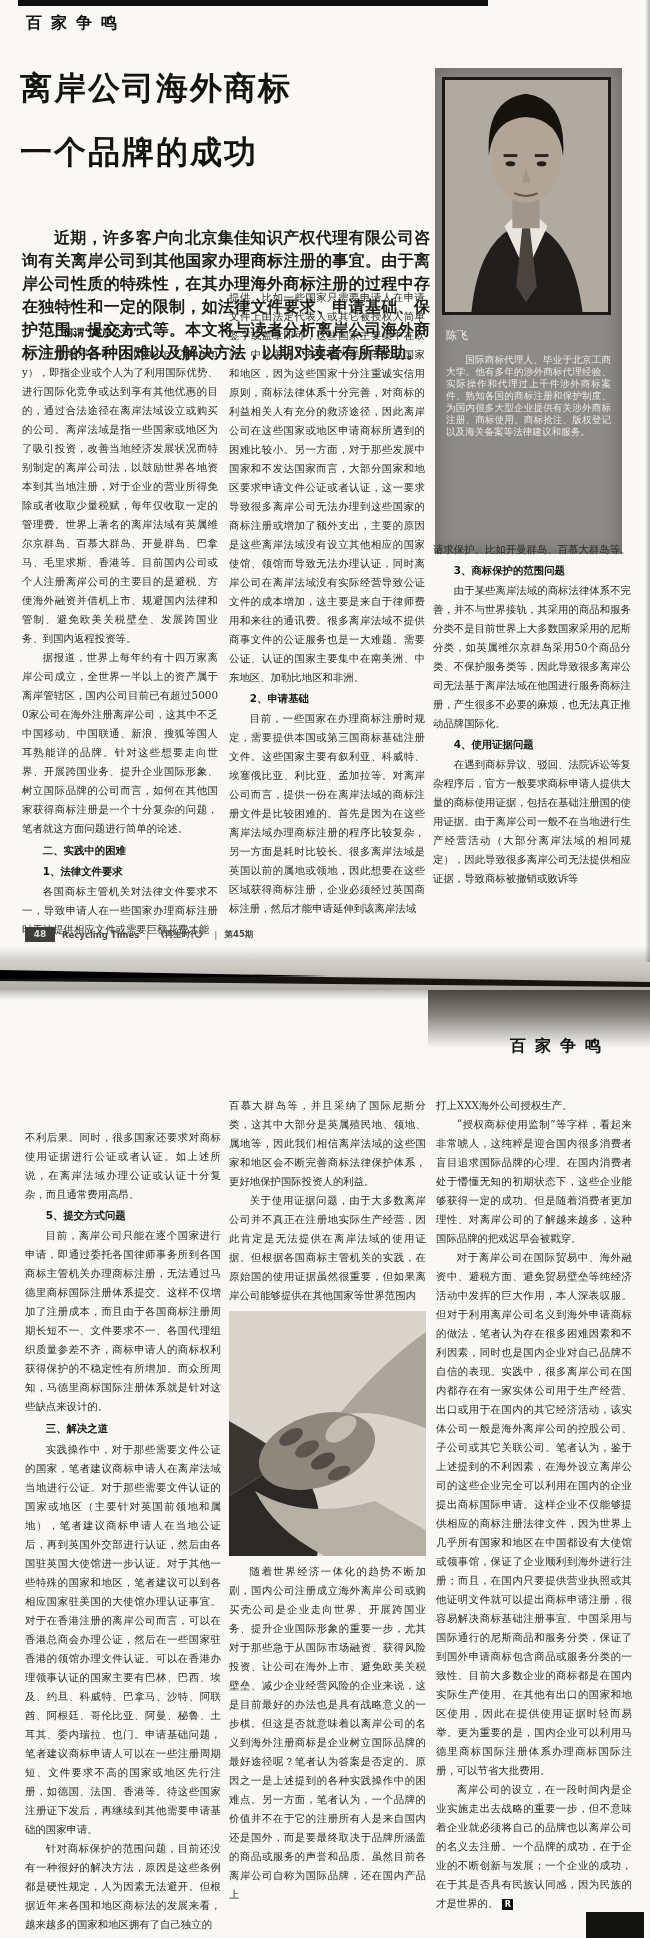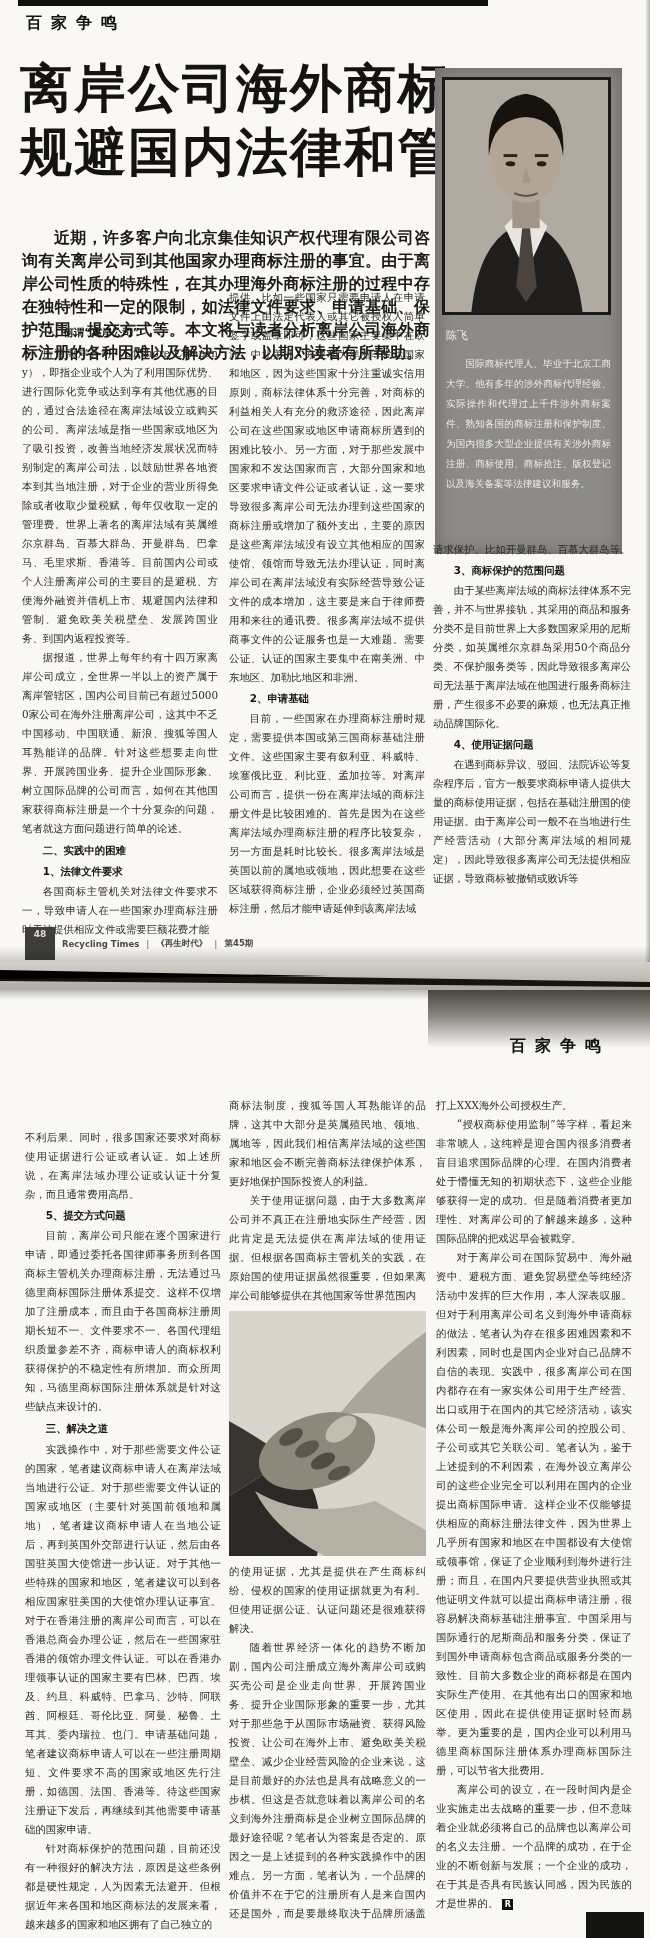--- a/index.html
+++ b/index.html
@@ -10,21 +10,21 @@
   .page2{top:990px;height:948px;}
   .spine{position:absolute;top:962px;left:0;width:650px;height:28px;
          background:linear-gradient(#d4d1cb,#aeaba5);}
   .wedge{position:absolute;top:0;left:0;display:block;}
 
   
   .topbar{position:absolute;left:18px;top:0;width:470px;height:6px;background:#101010;}
   .p1-label{position:absolute;left:26px;top:13px;font-family:"DejaVu Sans",sans-serif;
             font-weight:bold;font-size:16px;letter-spacing:9px;color:#111;}
   .title{position:absolute;left:20px;top:56px;margin:0;width:420px;font-weight:bold;
-         font-size:52px;line-height:64px;letter-spacing:2px;color:#141311;}
+         font-size:32px;line-height:64px;letter-spacing:2px;color:#141311;}
   .tl{display:block;white-space:nowrap;}
   .intro{position:absolute;left:22px;top:226px;margin:0;width:408px;
          font-family:"DejaVu Sans",sans-serif;font-weight:bold;font-size:16px;line-height:23px;
          text-align:justify;text-indent:2em;word-break:break-all;color:#1c1b19;}
   .col{position:absolute;font-size:10.4px;line-height:19px;text-align:justify;
        word-break:break-all;overflow:hidden;color:#2b2a27;}
   .c1{left:22px;top:288px;width:196px;height:632px;margin-top:32px;}
   .c2{left:229px;top:288px;width:196px;height:632px;}
   .c3{left:433px;top:540px;width:198px;height:352px;}
   .blk-h,.blk-h2{font-family:"DejaVu Sans",sans-serif;font-weight:bold;text-indent:2em;color:#161512;}
@@ -36,25 +36,25 @@
             background:#111;color:#fff;font-family:"DejaVu Sans",sans-serif;font-size:8px;
             font-weight:bold;text-align:center;vertical-align:middle;text-indent:0;}
 
   .bio{position:absolute;left:435px;top:68px;width:187px;height:486px;background:#8d8b88;
        box-shadow:inset 0 0 20px rgba(0,0,0,.28);}
   .photo-frame{position:absolute;left:7px;top:9px;width:169px;height:238px;
                border:3px solid #1b1a18;background:#b9b4ab;box-sizing:border-box;}
   .photo-frame svg{display:block;width:100%;height:100%;}
   .bio-name{position:absolute;left:11px;top:260px;color:#f4f3f0;font-size:11px;}
   .bio-text{position:absolute;left:11px;top:286px;width:165px;color:#edece8;font-size:9.6px;
-            line-height:20px;text-align:justify;text-indent:2em;word-break:break-all;}
+            line-height:12px;text-align:justify;text-indent:2em;word-break:break-all;}
 
   .p1-footer{position:absolute;left:25px;top:927px;display:flex;align-items:center;gap:7px;
              font-family:"DejaVu Sans",sans-serif;font-weight:bold;font-size:8.5px;color:#4c4a47;}
-  .pageno{display:inline-block;width:30px;height:33px;background:#3f3e3c;color:#dddcd8;
+  .pageno{display:inline-block;width:30px;height:15px;background:#3f3e3c;color:#dddcd8;
           text-align:center;line-height:15px;font-size:9px;}
   .sep{color:#85827e;}
   .edge-r{position:absolute;right:0;top:0;width:5px;height:100%;
           background:linear-gradient(to right,rgba(0,0,0,0),rgba(0,0,0,.28));}
   .bottom-shadow{position:absolute;left:0;bottom:0;width:100%;height:16px;
                  background:linear-gradient(rgba(0,0,0,0),rgba(0,0,0,.18));}
 
   
   .p2-shadow{position:absolute;right:0;top:0;width:222px;height:58px;
              background:linear-gradient(180deg,#49463f 0%,#8a8782 45%,rgba(138,135,130,0) 100%);}
@@ -73,21 +73,21 @@
 <body>
 
 <div class="canvas">
 
   <section class="page page1">
     <div class="topbar"></div>
     <div class="p1-label">百家争鸣</div>
 
     <h1 class="title">
       <span class="tl">离岸公司海外商标</span>
-      <span class="tl">规避国内法律和管制</span>
+      <span class="tl">一个品牌的成功</span>
     </h1>
 
     <p class="intro">近期，许多客户向北京集佳知识产权代理有限公司咨询有关离岸公司到其他国家办理商标注册的事宜。由于离岸公司性质的特殊性，在其办理海外商标注册的过程中存在独特性和一定的限制，如法律文件要求、申请基础、保护范围、提交方式等。本文将与读者分析离岸公司海外商标注册的各种困难以及解决方法，以期对读者有所帮助。</p>
 
     <div class="col c1">
         <div class="blk-h">一、何谓“离岸公司”</div>
         <div class="blk-p">所谓离岸公司（Offshore Company），即指企业或个人为了利用国际优势、进行国际化竞争或达到享有其他优惠的目的，通过合法途径在离岸法域设立或购买的公司。离岸法域是指一些国家或地区为了吸引投资，改善当地经济发展状况而特别制定的离岸公司法，以鼓励世界各地资本到其当地注册，对于企业的营业所得免除或者收取少量税赋，每年仅收取一定的管理费。世界上著名的离岸法域有英属维尔京群岛、百慕大群岛、开曼群岛、巴拿马、毛里求斯、香港等。目前国内公司或个人注册离岸公司的主要目的是避税、方便海外融资并借机上市、规避国内法律和管制、避免欧美关税壁垒、发展跨国业务、到国内返程投资等。</div>
         <div class="blk-p">据报道，世界上每年约有十四万家离岸公司成立，全世界一半以上的资产属于离岸管辖区，国内公司目前已有超过50000家公司在海外注册离岸公司，这其中不乏中国移动、中国联通、新浪、搜狐等国人耳熟能详的品牌。针对这些想要走向世界、开展跨国业务、提升企业国际形象、树立国际品牌的公司而言，如何在其他国家获得商标注册是一个十分复杂的问题，笔者就这方面问题进行简单的论述。</div>
         <div class="blk-h">二、实践中的困难</div>
         <div class="blk-h2">1、法律文件要求</div>
@@ -157,36 +157,35 @@
 
     <div class="col c1 p2c">
         <div class="blk-pc">不利后果。同时，很多国家还要求对商标使用证据进行公证或者认证。如上述所说，在离岸法域办理公证或认证十分复杂，而且通常费用高昂。</div>
         <div class="blk-h2">5、提交方式问题</div>
         <div class="blk-p">目前，离岸公司只能在逐个国家进行申请，即通过委托各国律师事务所到各国商标主管机关办理商标注册，无法通过马德里商标国际注册体系提交。这样不仅增加了注册成本，而且由于各国商标注册周期长短不一、文件要求不一、各国代理组织质量参差不齐，商标申请人的商标权利获得保护的不稳定性有所增加。而众所周知，马德里商标国际注册体系就是针对这些缺点来设计的。</div>
         <div class="blk-h">三、解决之道</div>
         <div class="blk-p">实践操作中，对于那些需要文件公证的国家，笔者建议商标申请人在离岸法域当地进行公证。对于那些需要文件认证的国家或地区（主要针对英国前领地和属地），笔者建议商标申请人在当地公证后，再到英国外交部进行认证，然后由各国驻英国大使馆进一步认证。对于其他一些特殊的国家和地区，笔者建议可以到各相应国家驻美国的大使馆办理认证事宜。对于在香港注册的离岸公司而言，可以在香港总商会办理公证，然后在一些国家驻香港的领馆办理文件认证。可以在香港办理领事认证的国家主要有巴林、巴西、埃及、约旦、科威特、巴拿马、沙特、阿联酋、阿根廷、哥伦比亚、阿曼、秘鲁、土耳其、委内瑞拉、也门。申请基础问题，笔者建议商标申请人可以在一些注册周期短、文件要求不高的国家或地区先行注册，如德国、法国、香港等。待这些国家注册证下发后，再继续到其他需要申请基础的国家申请。</div>
         <div class="blk-p">针对商标保护的范围问题，目前还没有一种很好的解决方法，原因是这些条例都是硬性规定，人为因素无法避开。但根据近年来各国和地区商标法的发展来看，越来越多的国家和地区拥有了自己独立的</div>
       </div>
     <div class="col c2 p2c">
-        <div class="blk-pc">商标法制度，搜狐等国人耳熟能详的品牌，这其中大部分是英属殖民地、领地、属地等，因此我们相信离岸法域的这些国家和地区会不断完善商标法律保护体系，更好地保护国际投资人的利益。</div>
+        <div class="blk-pc">百慕大群岛等，并且采纳了国际尼斯分类，这其中大部分是英属殖民地、领地、属地等，因此我们相信离岸法域的这些国家和地区会不断完善商标法律保护体系，更好地保护国际投资人的利益。</div>
         <div class="blk-p">关于使用证据问题，由于大多数离岸公司并不真正在注册地实际生产经营，因此肯定是无法提供在离岸法域的使用证据。但根据各国商标主管机关的实践，在原始国的使用证据虽然很重要，但如果离岸公司能够提供在其他国家等世界范围内</div>
         <svg class="handshake" viewBox="0 0 232 245" xmlns="http://www.w3.org/2000/svg">
     <rect width="232" height="245" fill="#d9d5cd"></rect>
     <path d="M232 20 L232 118 Q176 94 142 106 Q182 56 232 20 Z" fill="#aba59b"></path>
     <path d="M0 92 Q52 118 94 148 L0 206 Z" fill="#3a3733"></path>
     <path d="M0 206 L94 148 Q134 178 122 245 L0 245 Z" fill="#2b2926"></path>
     <ellipse cx="122" cy="140" rx="60" ry="36" fill="#8e877c" transform="rotate(-18 122 140)"></ellipse>
     <ellipse cx="146" cy="118" rx="18" ry="10" fill="#c3bcb0" transform="rotate(-38 146 118)"></ellipse>
     <ellipse cx="96" cy="126" rx="13" ry="7" fill="#55504a" transform="rotate(-30 96 126)"></ellipse>
     <ellipse cx="112" cy="138" rx="13" ry="7" fill="#5d5750" transform="rotate(-28 112 138)"></ellipse>
     <ellipse cx="128" cy="150" rx="13" ry="7" fill="#514b45" transform="rotate(-26 128 150)"></ellipse>
     <ellipse cx="144" cy="162" rx="12" ry="6" fill="#5a544d" transform="rotate(-24 144 162)"></ellipse>
     <path d="M60 180 Q110 210 180 190 L232 220 L232 245 L130 245 Q80 220 60 180 Z" fill="#b5afa4"></path>
   </svg>
-        <div class="blk-pc">的使用证据，尤其是提供在产生商标纠纷、侵权的国家的使用证据就更为有利。但使用证据公证、认证问题还是很难获得解决。</div>
         <div class="blk-p">随着世界经济一体化的趋势不断加剧，国内公司注册成立海外离岸公司或购买壳公司是企业走向世界、开展跨国业务、提升企业国际形象的重要一步，尤其对于那些急于从国际市场融资、获得风险投资、让公司在海外上市、避免欧美关税壁垒、减少企业经营风险的企业来说，这是目前最好的办法也是具有战略意义的一步棋。但这是否就意味着以离岸公司的名义到海外注册商标是企业树立国际品牌的最好途径呢？笔者认为答案是否定的。原因之一是上述提到的各种实践操作中的困难点。另一方面，笔者认为，一个品牌的价值并不在于它的注册所有人是来自国内还是国外，而是要最终取决于品牌所涵盖的商品或服务的声誉和品质。虽然目前各离岸公司自称为国际品牌，还在国内产品上</div>
       </div>
     <div class="col c3b p2c">
         <div class="blk-pc">打上XXX海外公司授权生产。</div>
         <div class="blk-p">“授权商标使用监制”等字样，看起来非常唬人，这纯粹是迎合国内很多消费者盲目追求国际品牌的心理。在国内消费者处于懵懂无知的初期状态下，这些企业能够获得一定的成功。但是随着消费者更加理性、对离岸公司的了解越来越多，这种国际品牌的把戏迟早会被戳穿。</div>
         <div class="blk-p">对于离岸公司在国际贸易中、海外融资中、避税方面、避免贸易壁垒等纯经济活动中发挥的巨大作用，本人深表叹服。但对于利用离岸公司名义到海外申请商标的做法，笔者认为存在很多困难因素和不利因素，同时也是国内企业对自己品牌不自信的表现。实践中，很多离岸公司在国内都存在有一家实体公司用于生产经营、出口或用于在国内的其它经济活动，该实体公司一般是海外离岸公司的控股公司、子公司或其它关联公司。笔者认为，鉴于上述提到的不利因素，在海外设立离岸公司的这些企业完全可以利用在国内的企业提出商标国际申请。这样企业不仅能够提供相应的商标注册法律文件，因为世界上几乎所有国家和地区在中国都设有大使馆或领事馆，保证了企业顺利到海外进行注册；而且，在国内只要提供营业执照或其他证明文件就可以提出商标申请注册，很容易解决商标基础注册事宜。中国采用与国际通行的尼斯商品和服务分类，保证了到国外申请商标包含商品或服务分类的一致性。目前大多数企业的商标都是在国内实际生产使用、在其他有出口的国家和地区使用，因此在提供使用证据时轻而易举。更为重要的是，国内企业可以利用马德里商标国际注册体系办理商标国际注册，可以节省大批费用。</div>
         <div class="blk-pend">离岸公司的设立，在一段时间内是企业实施走出去战略的重要一步，但不意味着企业就必须将自己的品牌也以离岸公司的名义去注册。一个品牌的成功，在于企业的不断创新与发展；一个企业的成功，在于其是否具有民族认同感，因为民族的才是世界的。<span class="end-mark">R</span></div>
       </div>
 
     <div class="corner-box"></div>

